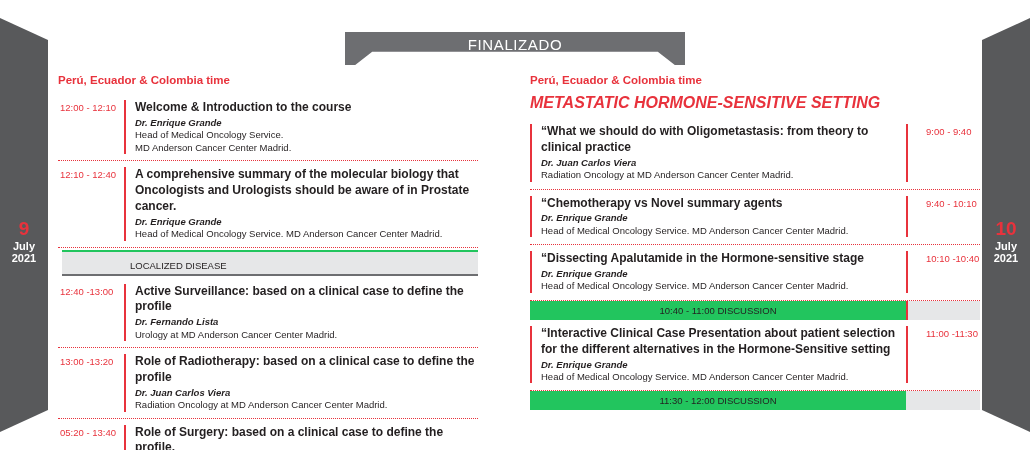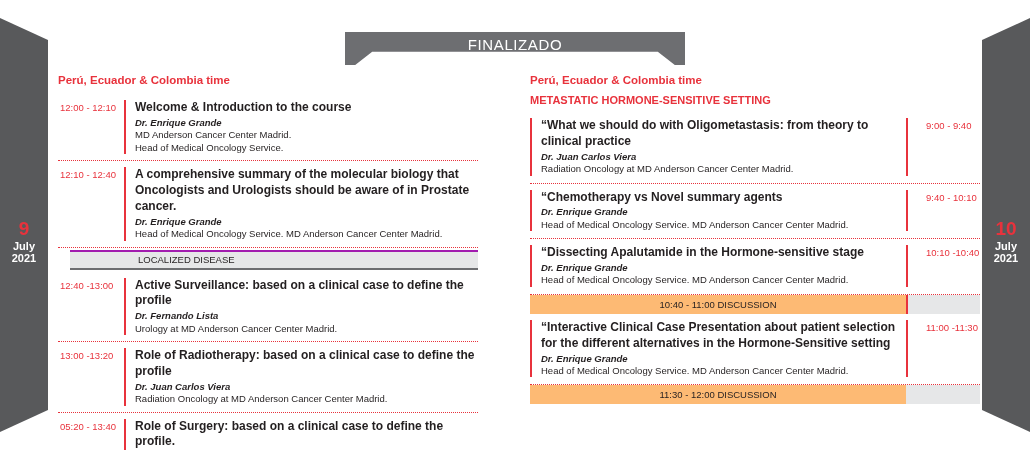--- a/index.html
+++ b/index.html
@@ -79,23 +79,24 @@
   .col-right { left: 530px; width: 450px; }
 
   .tz {
     color: #e8323c;
     font-size: 11.5px;
     font-weight: bold;
     margin: 0 0 8px 0;
   }
   .section-head {
     color: #e8323c;
-    font-size: 11px;
+    font-size: 16px;
     font-weight: bold;
     margin: 0 0 6px 0;
+    font-style: italic;
   }
 
   
   .rows-left { position: relative; }
   .row {
     display: flex;
     align-items: flex-start;
     padding: 6px 0 6px 0;
     border-bottom: 1px dotted #e8323c;
   }
@@ -128,25 +129,25 @@
     margin: 0;
   }
   .affil {
     font-size: 9.5px;
     line-height: 1.32;
     margin: 0;
   }
 
   .band {
     background: #e6e7e8;
-    border-top: 2px solid #a21caf;
+    border-top: 2px solid #22c55e;
     border-bottom: 2px solid #6d6e71;
     font-size: 9.5px;
-    padding: 2px 0 3px 68px;
-    margin: 2px 0 2px 12px;
+    padding: 8px 0 3px 68px;
+    margin: 2px 0 2px 4px;
   }
 
   
   .rows-right { position: relative; }
   .rrow {
     display: flex;
     align-items: flex-start;
     border-bottom: 1px dotted #e8323c;
     padding: 6px 0 7px 0;
   }
@@ -158,21 +159,21 @@
   .rrow .rtime {
     flex: 0 0 74px;
     color: #e8323c;
     font-size: 9.5px;
     padding-top: 2px;
     padding-left: 18px;
     border-left: 2px solid #e8323c;
     align-self: stretch;
   }
   .gband {
-    background: #fdba74;
+    background: #22c55e;
     font-size: 9.5px;
     text-align: center;
     padding: 4px 0;
     margin: 0 0 0 0;
   }
   .gband-wrap { display: flex; }
   .gband-wrap .gband { flex: 1 1 auto; }
   .gband-wrap .gspace {
     flex: 0 0 74px;
     border-left: 2px solid #e8323c;
@@ -207,22 +208,22 @@
 <div class="col col-left">
   <div class="tz">Perú, Ecuador &amp; Colombia time</div>
 
   <div class="rows-left">
 
     <div class="row">
       <div class="time">12:00 - 12:10</div>
       <div class="body">
         <p class="title">Welcome &amp; Introduction to the course</p>
         <p class="speaker">Dr. Enrique Grande</p>
+        <p class="affil">Head of Medical Oncology Service.</p>
         <p class="affil">MD Anderson Cancer Center Madrid.</p>
-        <p class="affil">Head of Medical Oncology Service.</p>
       </div>
     </div>
 
     <div class="row">
       <div class="time">12:10 - 12:40</div>
       <div class="body">
         <p class="title">A comprehensive summary of the molecular biology that Oncologists and Urologists should be aware of in Prostate cancer.</p>
         <p class="speaker">Dr. Enrique Grande</p>
         <p class="affil">Head of Medical Oncology Service. MD Anderson Cancer Center Madrid.</p>
       </div>

